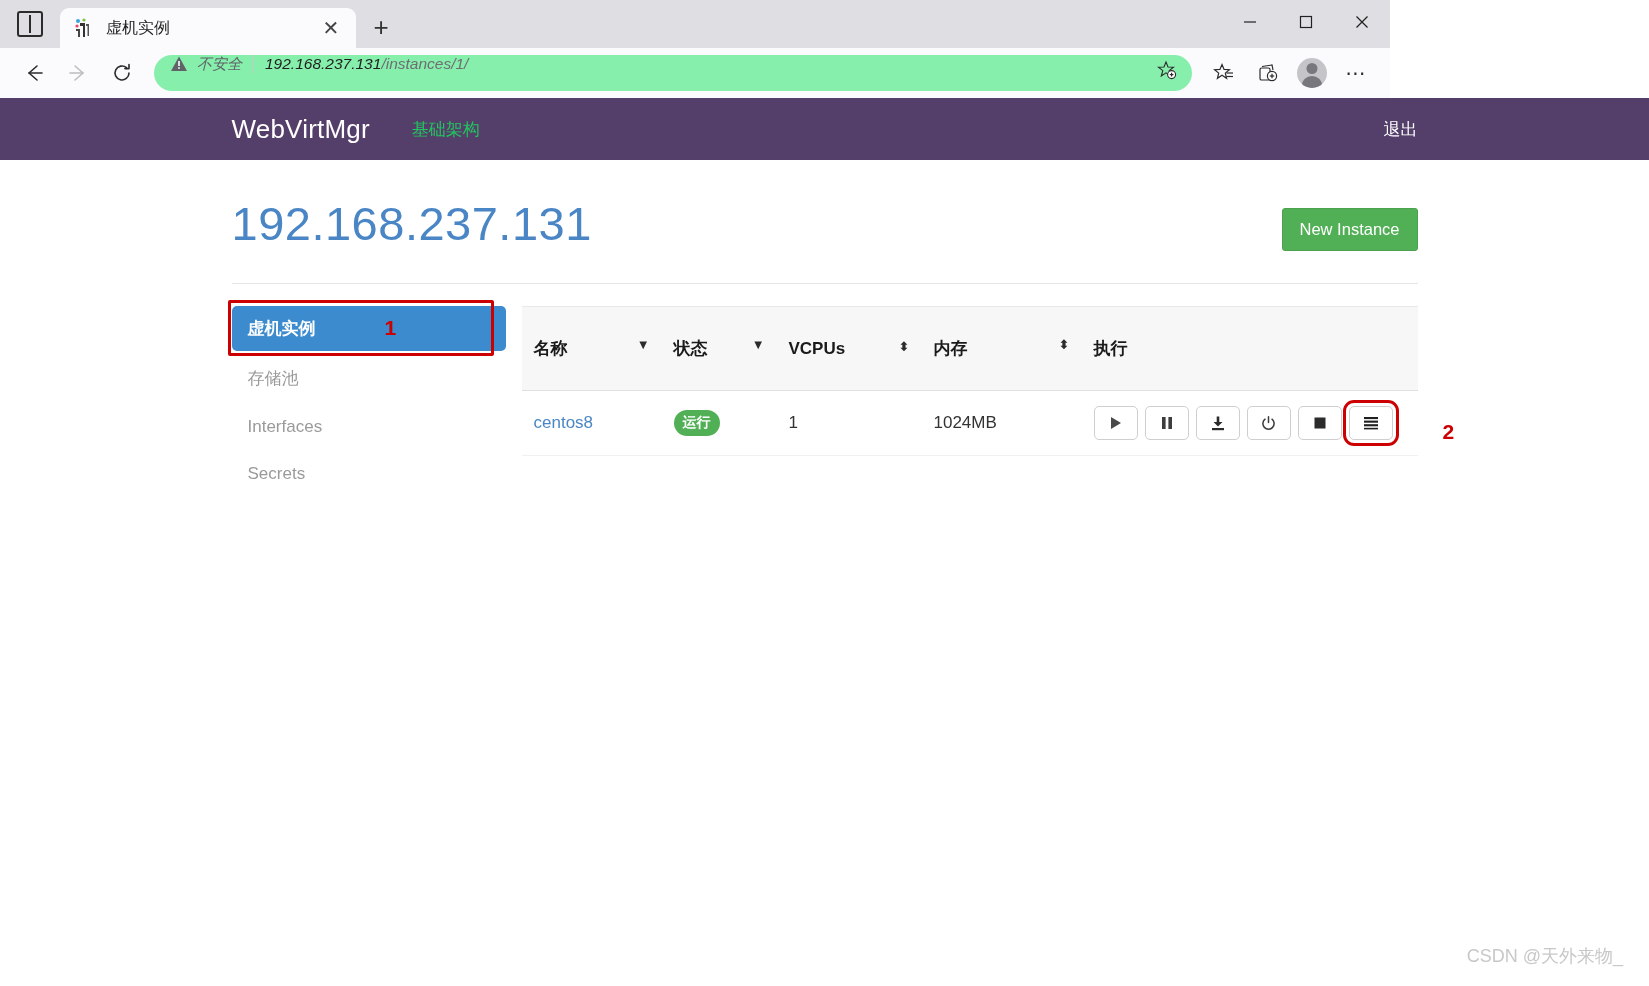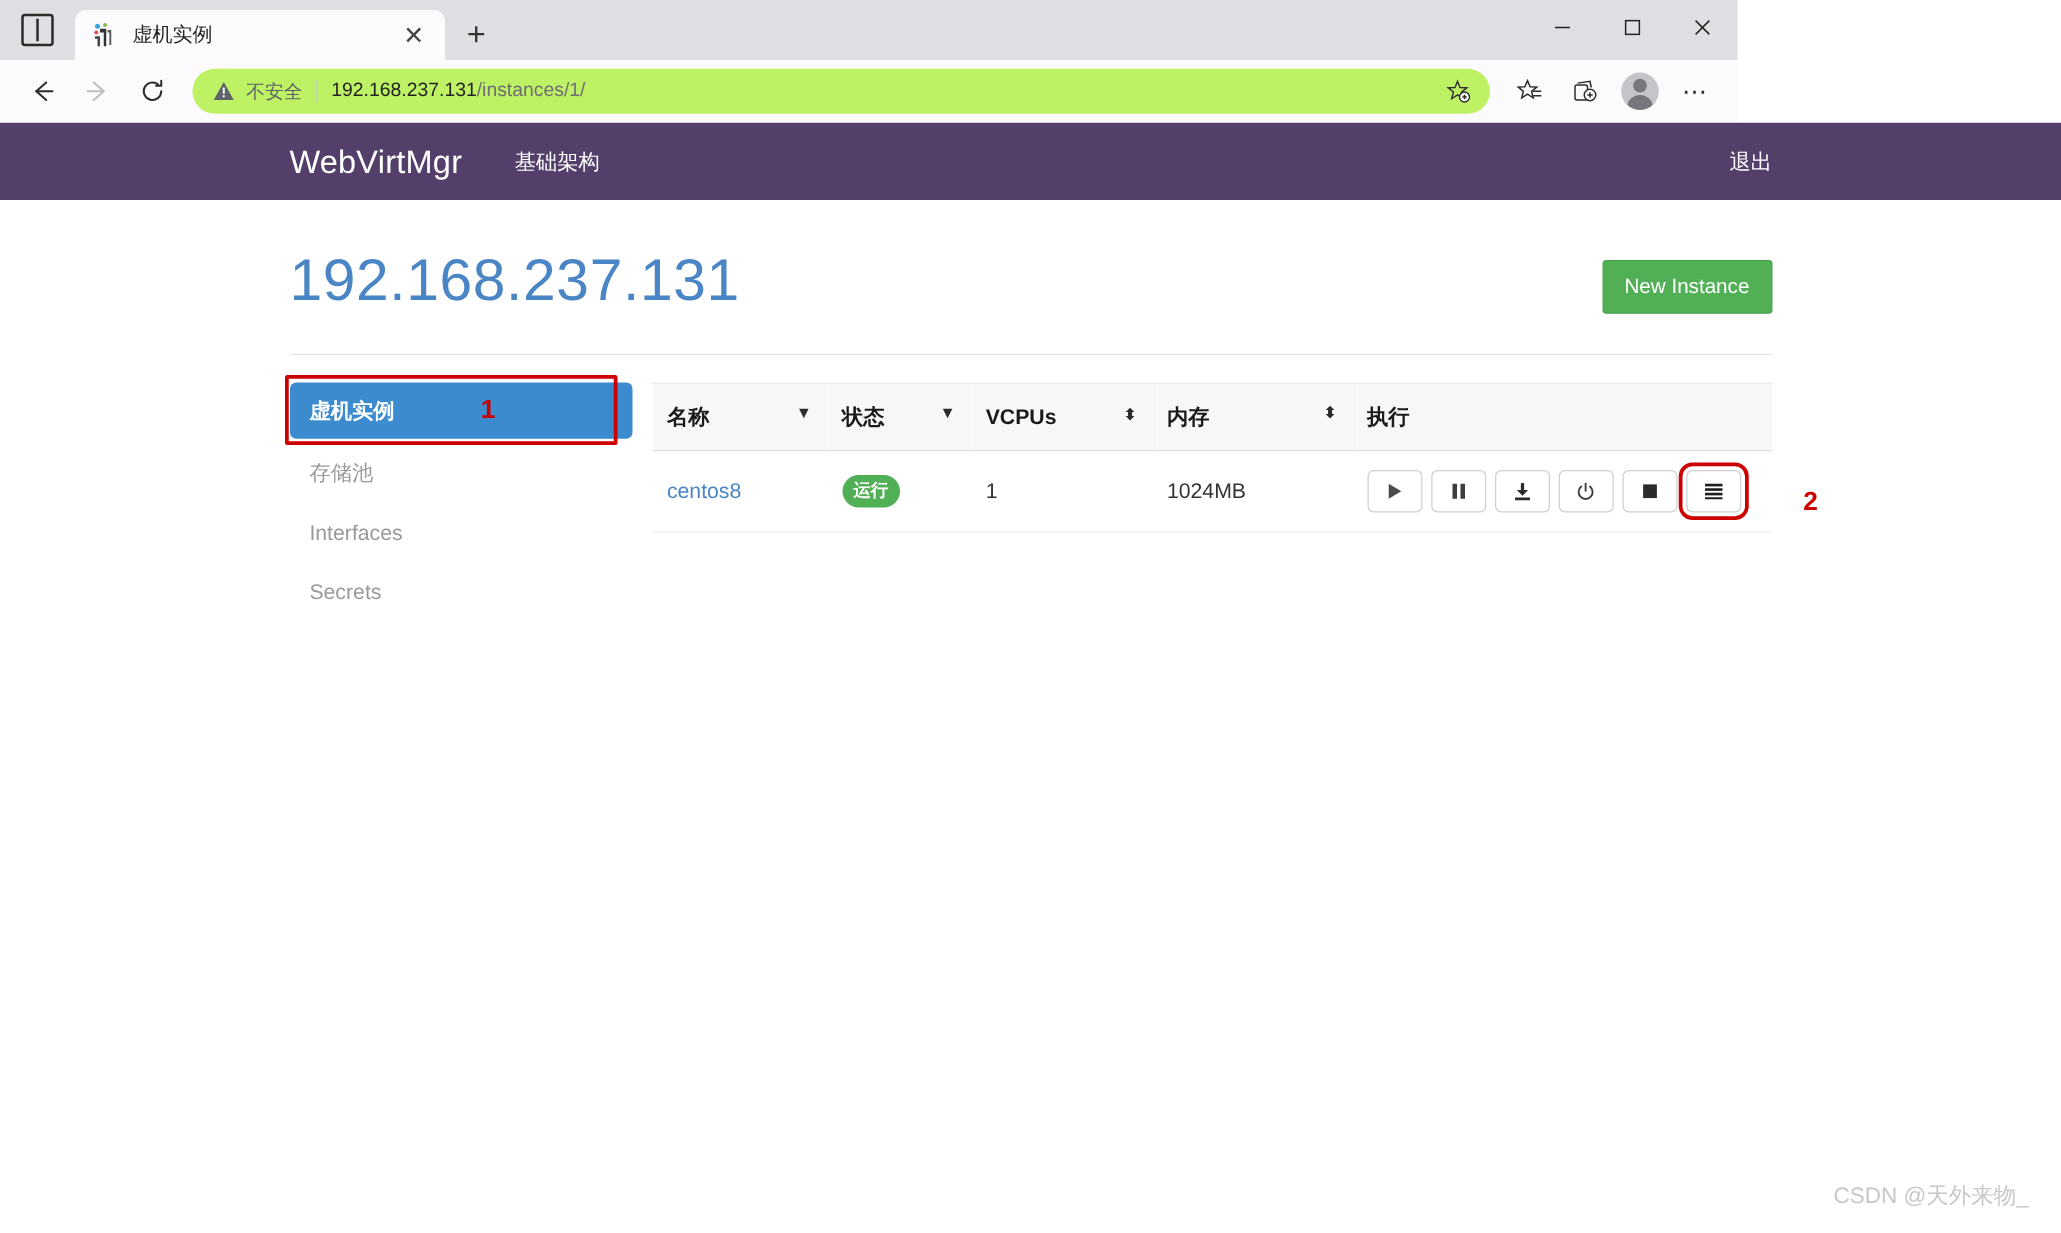--- a/index.html
+++ b/index.html
@@ -62,23 +62,23 @@
     padding: 0 14px; gap: 4px;
   }
   .navbtn {
     width: 40px; height: 40px; border-radius: 50%;
     display:flex; align-items:center; justify-content:center;
     font-size: 20px; color:#2b2b2b; cursor:pointer; flex:none;
   }
   .navbtn.disabled { color: #bdbdbd; }
 
   .omnibox {
-    flex: 1; height: 36px; background: #bef264; border-radius: 18px;
-    display:flex; align-items:center; padding: 0 10px 0 16px;
-    margin: 0 8px; position: relative;
+    flex: 1; height: 36px; background: #86efac; border-radius: 18px;
+    display:flex; padding: 0 10px 0 16px;
+    margin: 0 8px; position: relative; font-style: italic;
   }
   .warn-icon { width:18px; height:18px; margin-right:9px; flex:none; }
   .insecure-label { font-size: 15px; color: #5f6368; white-space:nowrap; }
   .omnibox-sep { width:1px; height:18px; background:#c9c9cc; margin: 0 11px; }
   .url { font-size: 15.5px; color: #1f1f1f; white-space: nowrap; }
   .url .dim { color: #6e6e73; }
   .omni-star { margin-left:auto; width:30px; height:30px; display:flex; align-items:center; justify-content:center; cursor:pointer; }
 
   .tb-icon {
     width: 40px; height: 40px; border-radius: 50%;
@@ -104,21 +104,21 @@
   .wvm-navbar {
     height: 62px; background: #54407c; background: #543f6a;
     display: flex; align-items: center;
   }
   .wvm-inner { width: 1186px; margin: 16px auto; display:flex; align-items:center; height:100%; }
   .brand {
     font-size: 26px; color: #ffffff; font-weight: 400; letter-spacing:0.2px;
     padding-right: 40px; cursor:pointer;
   }
   .navlink {
-    font-size: 17px; color: #ffffff; cursor:pointer; padding: 6px 2px;
+    font-size: 17px; color: #22c55e; cursor:pointer; padding: 6px 2px;
   }
   .nav-right { margin-left: auto; font-size: 17px; color:#ffffff; cursor:pointer; }
 
   .container { width: 1186px; margin: 0 auto; padding-top: 38px; position: relative; }
 
   .page-head { display:flex; align-items:flex-start; justify-content:space-between; }
   .h1 {
     font-size: 47px; color: #4a86c5; font-weight: 400; line-height:1.1;
     letter-spacing: 0.5px;
   }
@@ -145,21 +145,21 @@
     border: 3px solid #cc0000; border-radius: 2px; pointer-events:none;
   }
   .annot-num {
     position:absolute; color:#cc0000; font-size: 21px; font-weight: 600;
     font-family: "Liberation Sans", sans-serif;
   }
 
   .table-wrap { flex: 1; }
   table.wvm { width: 100%; border-collapse: collapse; }
   table.wvm thead th {
-    background: #f7f7f7; text-align: left; padding: 15px 12px;
+    background: #f7f7f7; text-align: left; padding: 30px 12px;
     font-size: 17px; color: #1a1a1a; font-weight: 700;
     border-bottom: 1px solid #e0e0e0; border-top: 1px solid #e8e8e8;
     white-space: nowrap; cursor:pointer; position: relative;
   }
   table.wvm thead th .caret { float: right; color:#2b2b2b; font-size:13px; margin-left:16px; }
   table.wvm tbody td {
     padding: 15px 12px; font-size: 17px; color:#333; vertical-align: middle;
     border-bottom: 1px solid #f0f0f0;
   }
   .vm-link { color:#4a86c5; text-decoration:none; cursor:pointer; }

